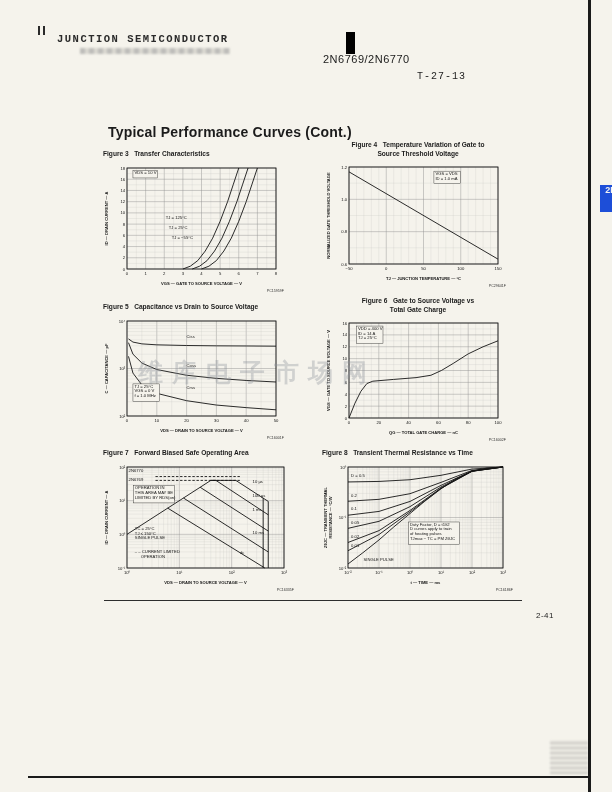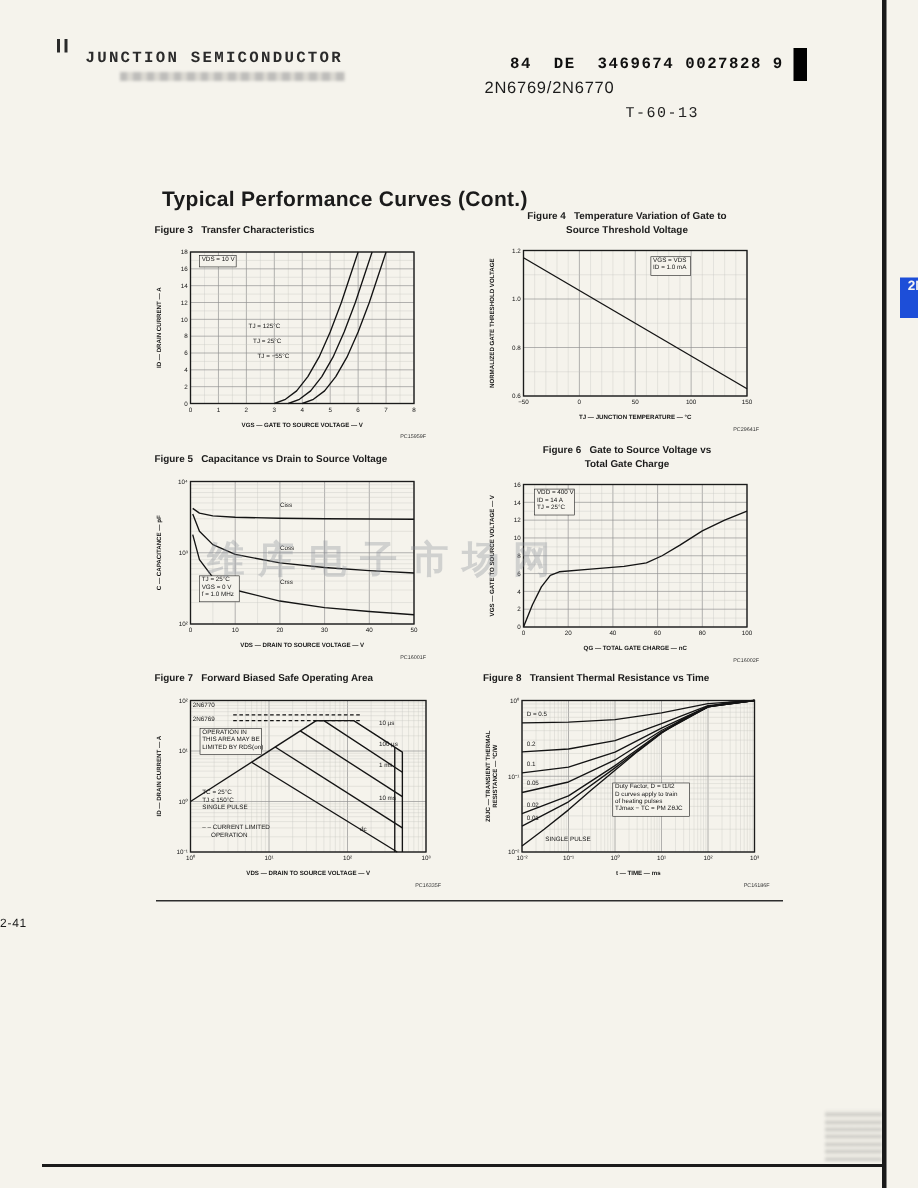--- a/index.html
+++ b/index.html
@@ -33,47 +33,46 @@
   .fig-title{font-weight:bold;font-size:6.6px;line-height:1.3;margin-bottom:3px}
   .fig-title.center{text-align:center}
   .fig-code{font-size:3.6px;text-align:right;color:#333;margin-top:1px;padding-right:5px;font-family:"Liberation Sans",sans-serif}
   svg{display:block}
   svg text{font-family:"Liberation Sans",sans-serif;fill:#141414}
 
   .watermark{position:absolute;left:138px;top:356px;font-size:25px;font-weight:bold;letter-spacing:9px;
     color:#8e939c;opacity:.35;filter:blur(.4px);z-index:5;pointer-events:none;font-family:"DejaVu Sans",sans-serif}
 
   .footer-rule{position:absolute;left:104px;top:600px;width:418px;height:1px;background:#2d2d2d}
-  .page-number{position:absolute;left:0;top:611px;width:554px;text-align:left;font-size:8px;letter-spacing:.5px}
+  .page-number{position:absolute;left:0;top:611px;width:554px;text-align:right;font-size:8px;letter-spacing:.5px}
 
   .edge-right{position:absolute;left:588px;top:0;width:3px;height:792px;background:#1a1a1a;z-index:4}
   .edge-bottom{position:absolute;left:28px;top:776px;width:562px;height:2px;background:#1a1a1a;z-index:4}
   .corner-smudge{position:absolute;left:550px;top:740px;width:38px;height:34px;opacity:.55;filter:blur(1px);
     background:repeating-linear-gradient(0deg,rgba(110,110,110,.55) 0 2px,rgba(200,198,190,.35) 2px 5px)}
 </style>
 </head>
 <body>
 
 <div class="scan-page">
 
   <div class="corner-marks">
       <span></span>
       <span></span>
     </div>
 
   <div class="header-left mono">JUNCTION SEMICONDUCTOR</div>
   <div class="header-smudge"></div>
 
   <div class="stamp mono">
-    <span>84&nbsp;&nbsp;DE&nbsp;&nbsp;3469674 0027828 9</span>
     <span class="stamp-bar"></span>
   </div>
 
   <div class="part-number">2N6769/2N6770</div>
-  <div class="doc-code mono">T-60-13</div>
+  <div class="doc-code mono">T-27-13</div>
 
   <div class="side-tab">
     <span>2N</span>
   </div>
 
   <div class="section-title">Typical Performance Curves (Cont.)</div>
 
   <div class="figure" id="fig3">
       <div class="fig-title ">
         <div>Figure 3&nbsp;&nbsp;&nbsp;Transfer Characteristics</div>

